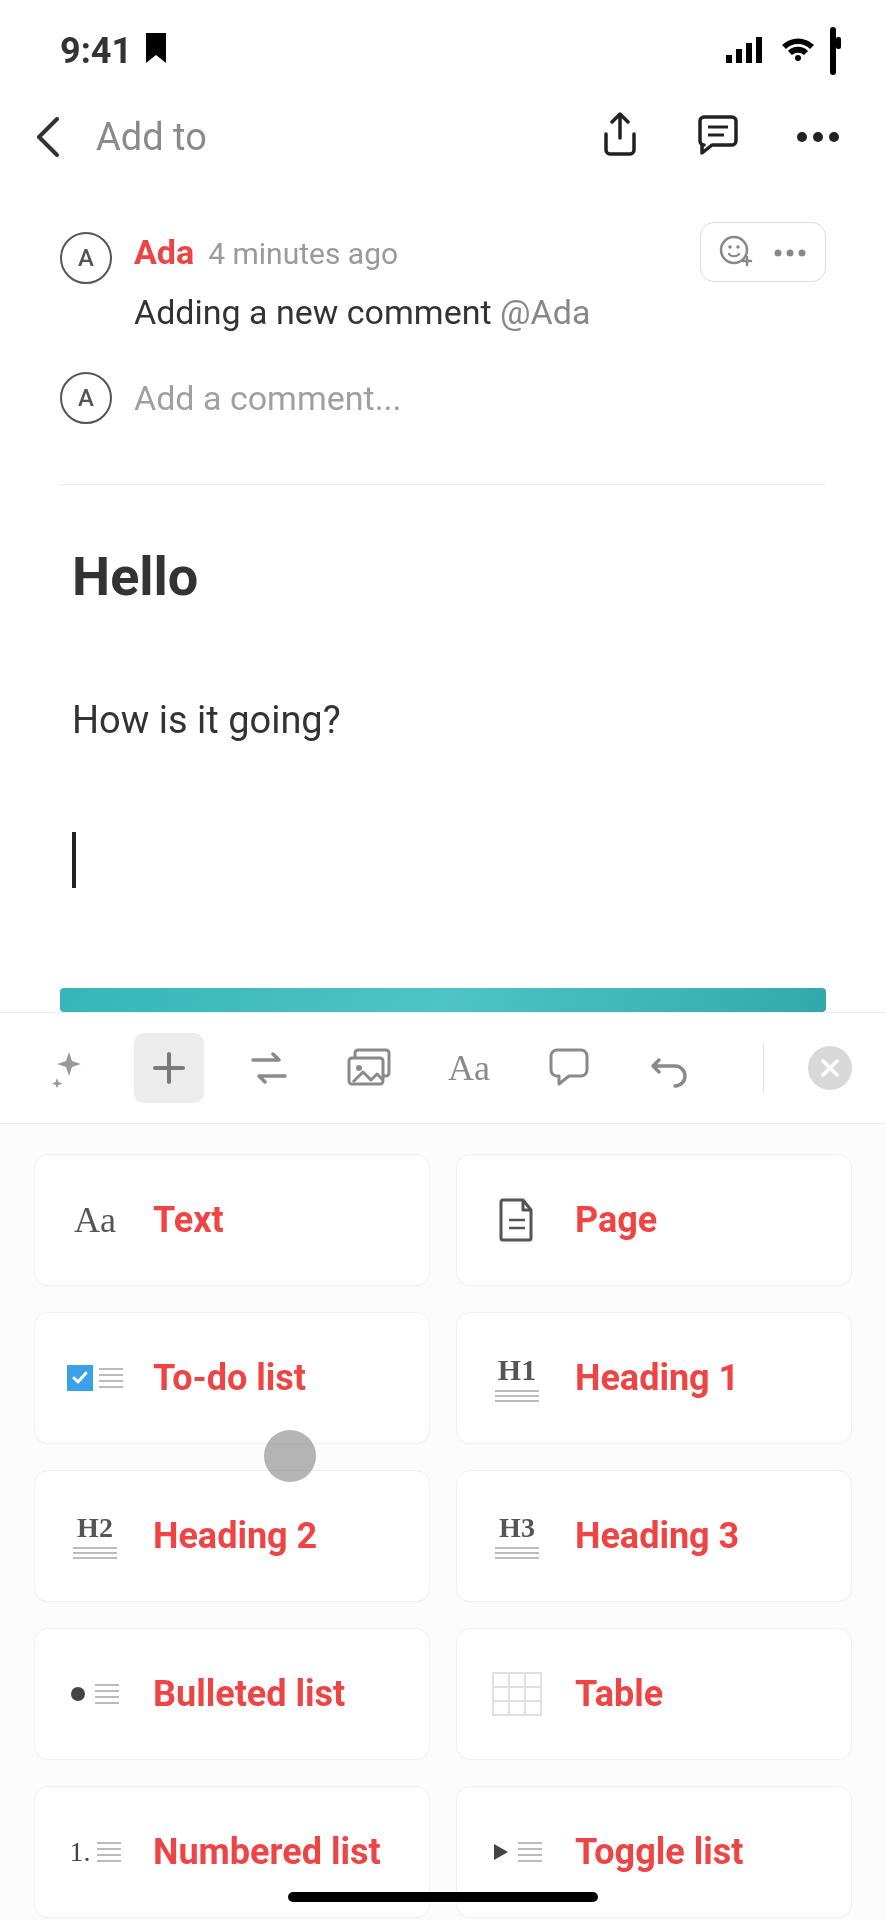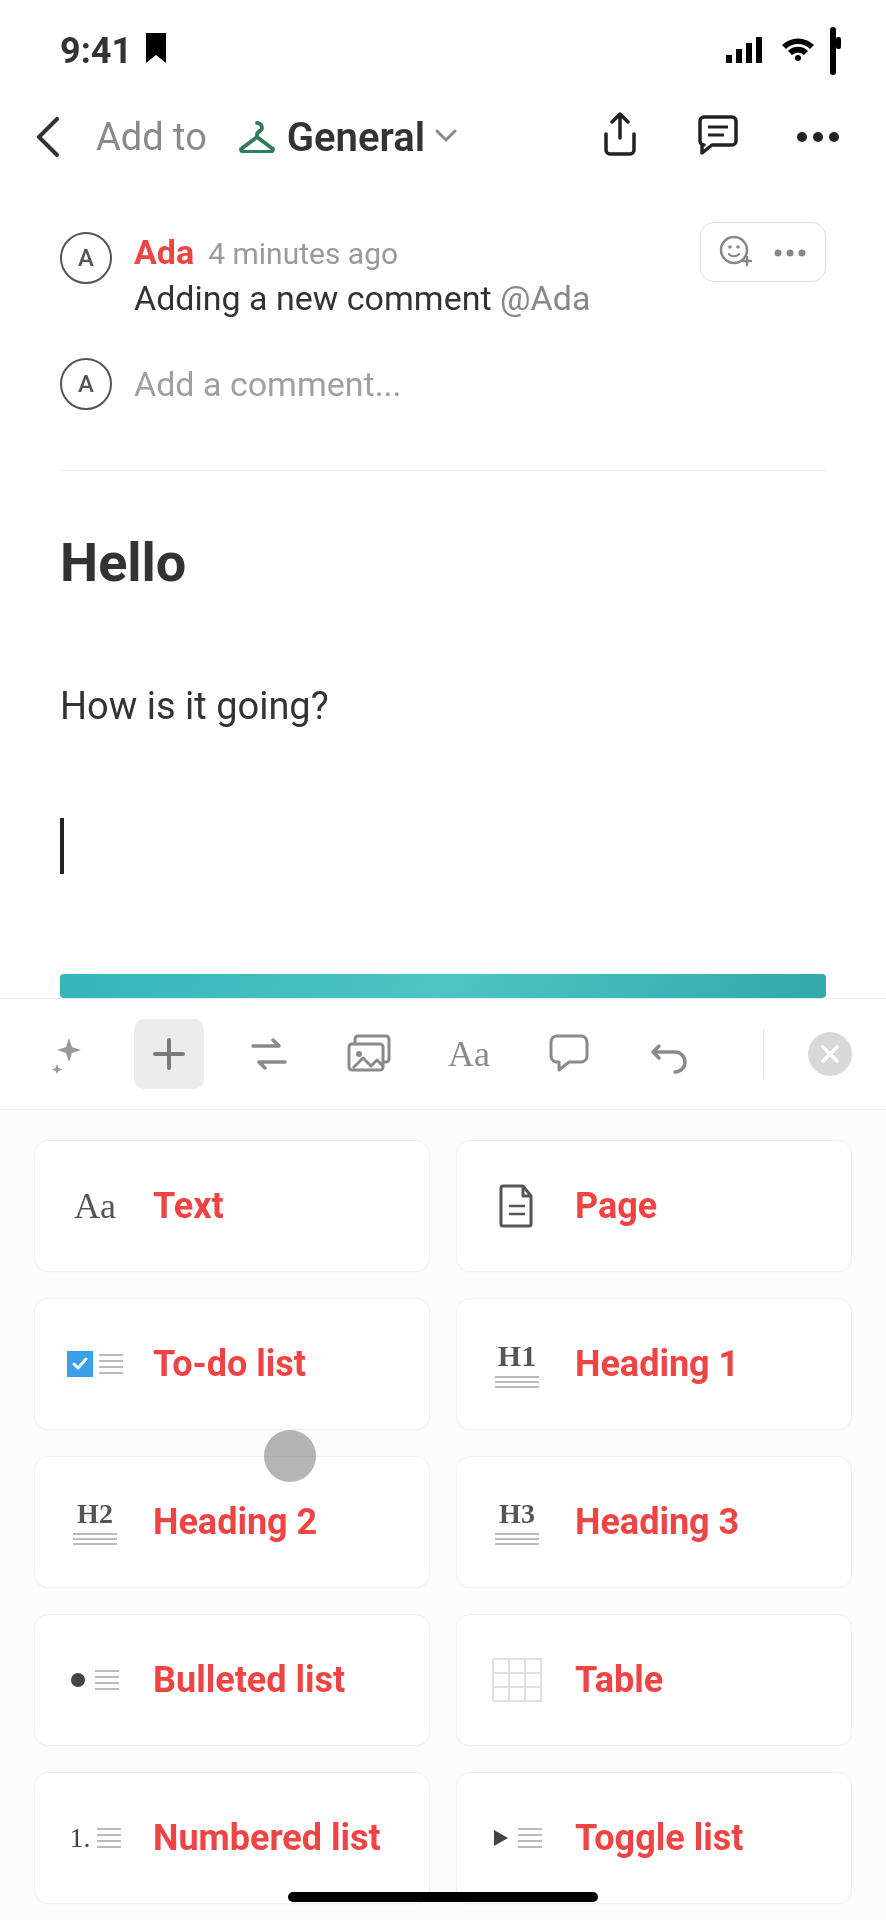--- a/index.html
+++ b/index.html
@@ -60,33 +60,33 @@
   .comment-row { display:flex; align-items:flex-start; gap:22px; position:relative; }
   .avatar {
     width:48px; height:48px; border:2px solid #555; border-radius:50%;
     display:flex; align-items:center; justify-content:center;
     font-size:24px; color:#555; font-weight:500; flex-shrink:0;
   }
   .comment-body { flex:1; }
   .comment-header { display:flex; align-items:baseline; gap:14px; }
   .commenter-name { font-size: 34px; font-weight: 700; color:#ef4444; }
   .comment-time { font-size: 30px; color:#9a9a9a; }
-  .comment-text { font-size: 34px; color:#333; margin-top:6px; }
+  .comment-text { font-size: 34px; color:#333; margin-top:20px; }
   .mention { color:#888; }
   .comment-actions {
     position:absolute; right:0; top:-10px;
     border:1px solid #ddd; border-radius:14px; padding:10px 18px;
     display:flex; align-items:center; gap:20px; background:#fff;
   }
   .add-comment-row { display:flex; align-items:center; gap:22px; margin-top:40px; }
   .add-comment-placeholder { font-size: 34px; color:#a0a0a0; }
   .divider { height:1px; background:#eee; margin: 60px 60px 0 60px; }
 
   
-  .doc-content { padding: 60px 60px 0 60px; }
+  .doc-content { padding: 60px 60px 0 60px; margin-left: 12px; }
   .doc-title { font-size: 54px; font-weight:700; color:#333; margin-bottom: 90px; }
   .doc-body { font-size: 38px; color:#333; }
   .cursor {
     width:4px; height:56px; background:#222; margin-top:90px;
   }
   .image-strip {
     margin:100px 60px 0 60px; height:24px;
     background: linear-gradient(120deg,#36b5b8,#4ec4c4,#31a9ab);
     border-radius:4px;
   }
@@ -180,33 +180,20 @@
     </div>
   </div>
 
   <div class="header">
     <span class="back-btn">
       <svg width="24" height="40" viewBox="0 0 24 40">
           <path d="M22 2L4 20l18 18" stroke="#333" stroke-width="4" fill="none" stroke-linecap="round" stroke-linejoin="round"></path>
         </svg>
     </span>
     <span class="addto">Add to</span>
-    <span class="breadcrumb">
-      <span class="hanger-icon">
-        <svg width="40" height="36" viewBox="0 0 40 36">
-          <path d="M20 6a5 5 0 015 5c0 3-5 3-5 7M4 32l16-12 16 12a3 3 0 01-3 3H7a3 3 0 01-3-3z" stroke="#2e7d5b" stroke-width="4" fill="none" stroke-linecap="round" stroke-linejoin="round"></path>
-        </svg>
-      </span>
-      <span class="breadcrumb-label">General</span>
-      <span class="chevron-down">
-        <svg width="22" height="14" viewBox="0 0 22 14">
-            <path d="M2 2l9 9 9-9" stroke="#8a8a8a" stroke-width="3" fill="none" stroke-linecap="round"></path>
-          </svg>
-      </span>
-    </span>
     <span class="header-spacer"></span>
     <span class="hdr-btn">
       <svg width="40" height="46" viewBox="0 0 40 46">
         <path d="M20 2v24M12 10l8-8 8 8M6 22v16a4 4 0 004 4h20a4 4 0 004-4V22" stroke="#222" stroke-width="3.5" fill="none" stroke-linecap="round" stroke-linejoin="round"></path>
       </svg>
     </span>
     <span class="hdr-btn">
       <svg width="44" height="40" viewBox="0 0 44 40">
         <path d="M4 6a4 4 0 014-4h28a4 4 0 014 4v20a4 4 0 01-4 4H16l-10 8V30H8a4 4 0 01-4-4z" stroke="#222" stroke-width="3.5" fill="none" stroke-linejoin="round"></path>
         <line x1="12" y1="12" x2="32" y2="12" stroke="#222" stroke-width="3"></line>

